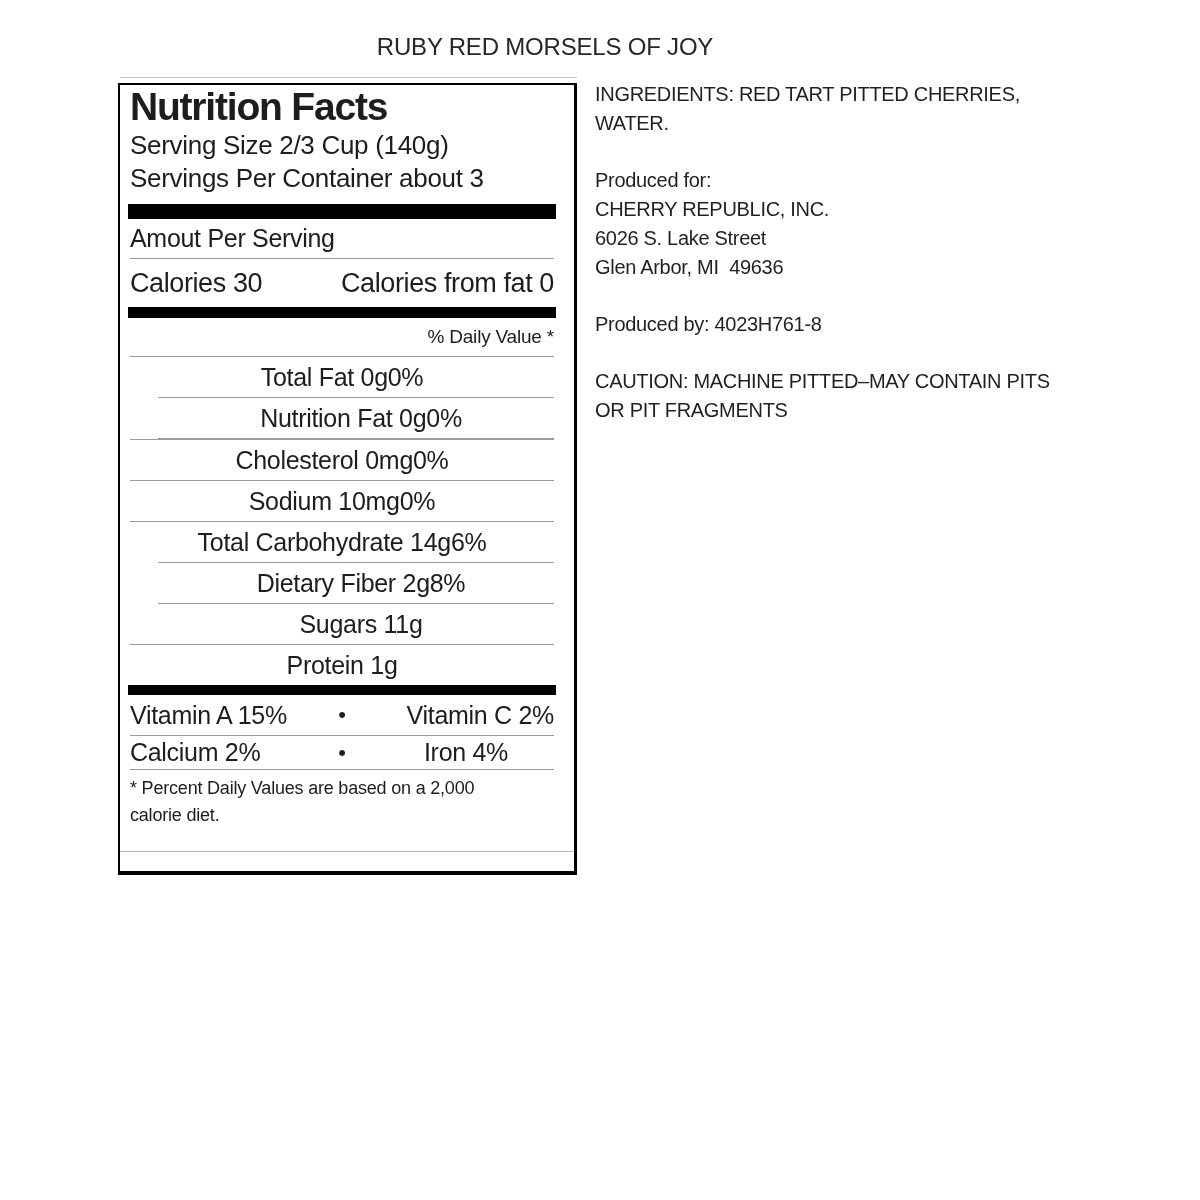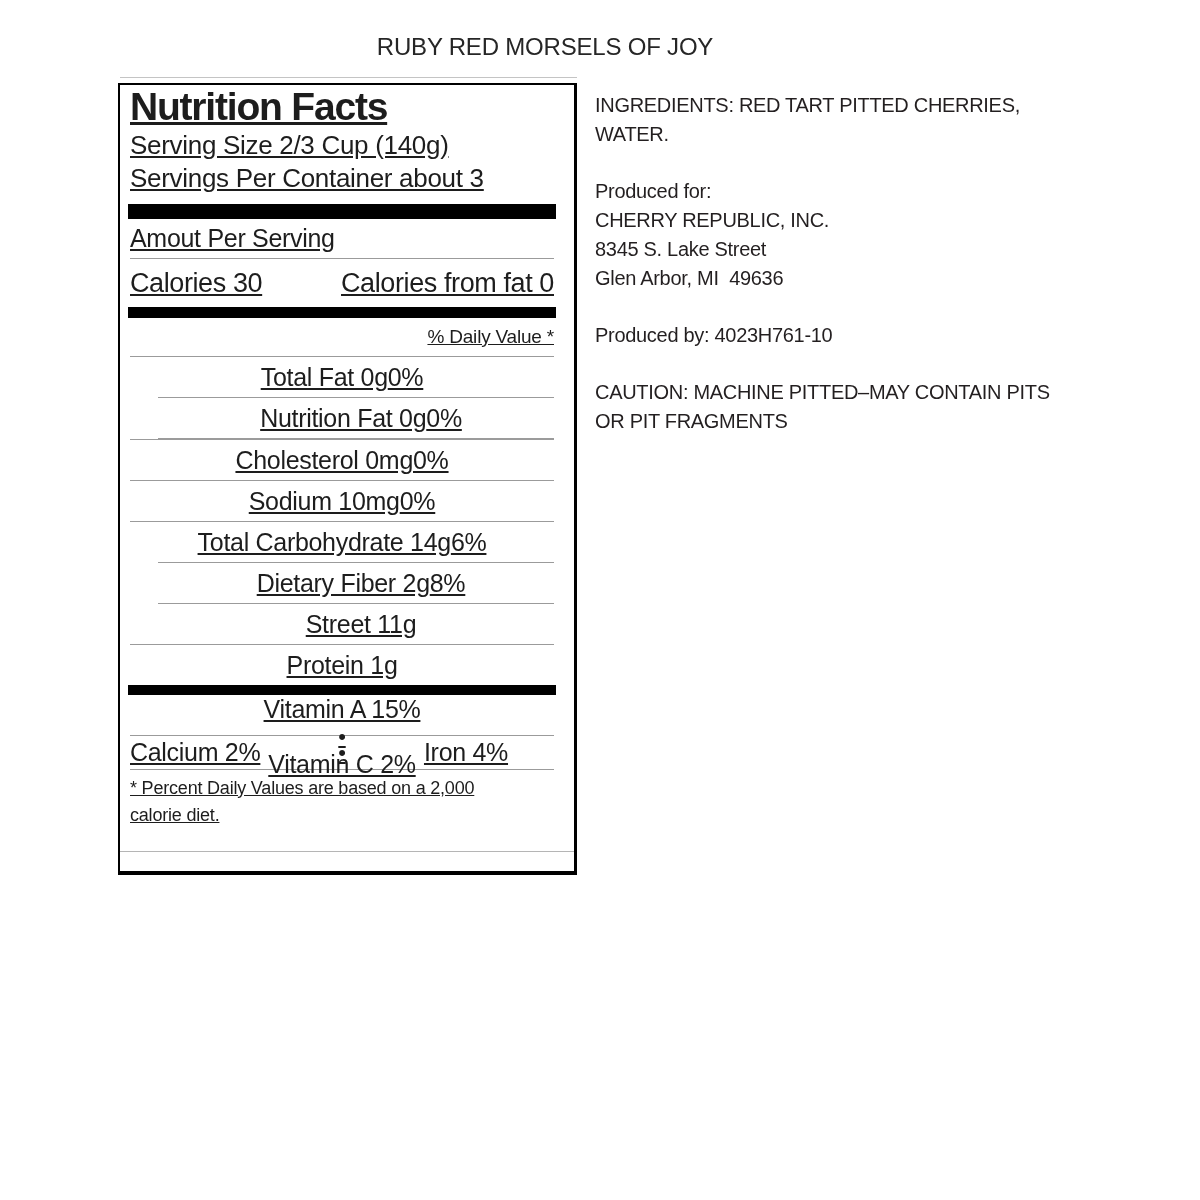--- a/index.html
+++ b/index.html
@@ -44,21 +44,20 @@
     left: 118px;
     top: 83px;
     width: 459px;
     height: 792px;
     box-sizing: border-box;
     border: solid #000;
     border-width: 2px 3px 4px 2px;
     padding: 0 20px 0 10px;
     background: #fff;
     position: absolute;
-    text-decoration: underline;
   }
   .nf-title {
     font-size: 39px;
     font-weight: 600;
     letter-spacing: -1.2px;
     line-height: 44px;
     white-space: nowrap;
   }
   .nf-serving {
     font-size: 26px;
@@ -111,21 +110,21 @@
     white-space: nowrap;
   }
   .nrow .nlabel.indent { padding-left: 38px; }
   .vrow {
     display: flex;
     align-items: center;
     font-size: 25px;
     letter-spacing: -0.3px;
     white-space: nowrap;
   }
-  .vrow.first { height: 40px; flex-direction: column; }
+  .vrow.first { height: 40px; }
   .vrow.second { height: 33px; gap: 24px; }
   .vrow .vleft  { flex: 1; text-align: left; }
   .vrow .vbullet{ width: 24px; text-align: center; font-size: 22px; }
   .vrow .vright { flex: 1; text-align: right; }
   .vrow.second .vright { text-align: center; }
   .footnote {
     padding-top: 5px;
     font-size: 18px;
     letter-spacing: -0.2px;
     line-height: 27px;
@@ -142,21 +141,20 @@
   
   .side-panel {
     position: absolute;
     left: 595px;
     top: 80px;
     width: 500px;
     font-size: 20px;
     letter-spacing: -0.3px;
     line-height: 29px;
     color: #231f20;
-    margin-top: 11px;
   }
   .side-panel .block { margin: 0 0 28px 0; }
   .side-panel .line { white-space: pre-wrap; }
 </style>
 </head>
 <body>
 
 <div class="page-header">RUBY RED MORSELS OF JOY</div>
 
 <div class="top-hairline"></div>
@@ -218,21 +216,21 @@
   </div>
   <div class="rule indent"></div>
 
   <div class="nrow">
     <span class="nlabel indent">Dietary Fiber 2g</span>
     <span class="nvalue">8%</span>
   </div>
   <div class="rule indent"></div>
 
   <div class="nrow">
-    <span class="nlabel indent">Street 11g</span>
+    <span class="nlabel indent">Sugars 11g</span>
     <span class="nvalue"></span>
   </div>
   <div class="rule"></div>
 
   <div class="nrow">
     <span class="nlabel">Protein 1g</span>
     <span class="nvalue"></span>
   </div>
 
   <div class="thick-bar low"></div>
@@ -259,23 +257,23 @@
   <div class="bottom-hairline"></div>
 </div>
 
 <div class="side-panel">
   <p class="block">
     <span class="line">INGREDIENTS: RED TART PITTED CHERRIES, WATER.</span>
   </p>
   <p class="block">
     <span class="line">Produced for:</span><br>
     <span class="line">CHERRY REPUBLIC, INC.</span><br>
-    <span class="line">8345 S. Lake Street</span><br>
+    <span class="line">6026 S. Lake Street</span><br>
     <span class="line">Glen Arbor, MI  49636</span>
   </p>
   <p class="block">
-    <span class="line">Produced by: 4023H761-10</span>
+    <span class="line">Produced by: 4023H761-8</span>
   </p>
   <p class="block">
     <span class="line">CAUTION: MACHINE PITTED–MAY CONTAIN PITS</span><br>
     <span class="line">OR PIT FRAGMENTS</span>
   </p>
 </div>
 
 </body></html>

